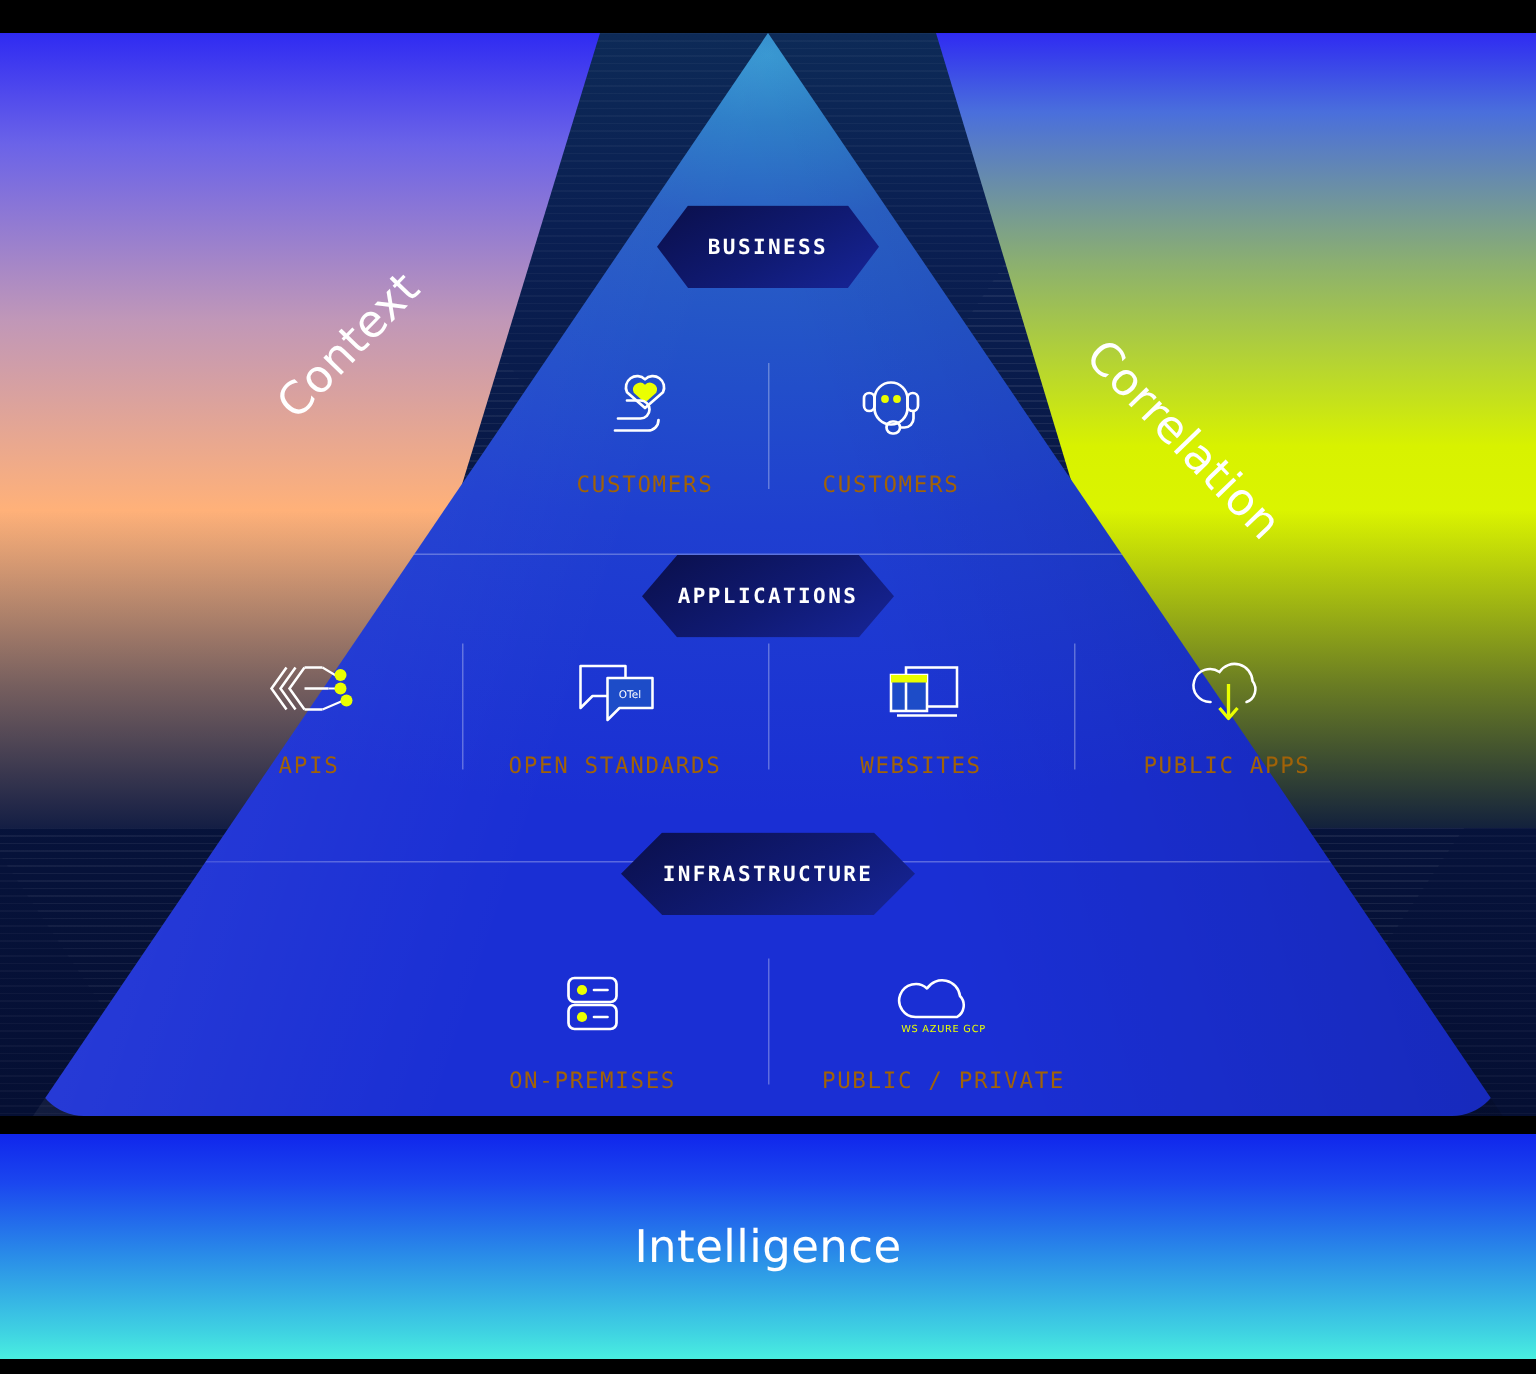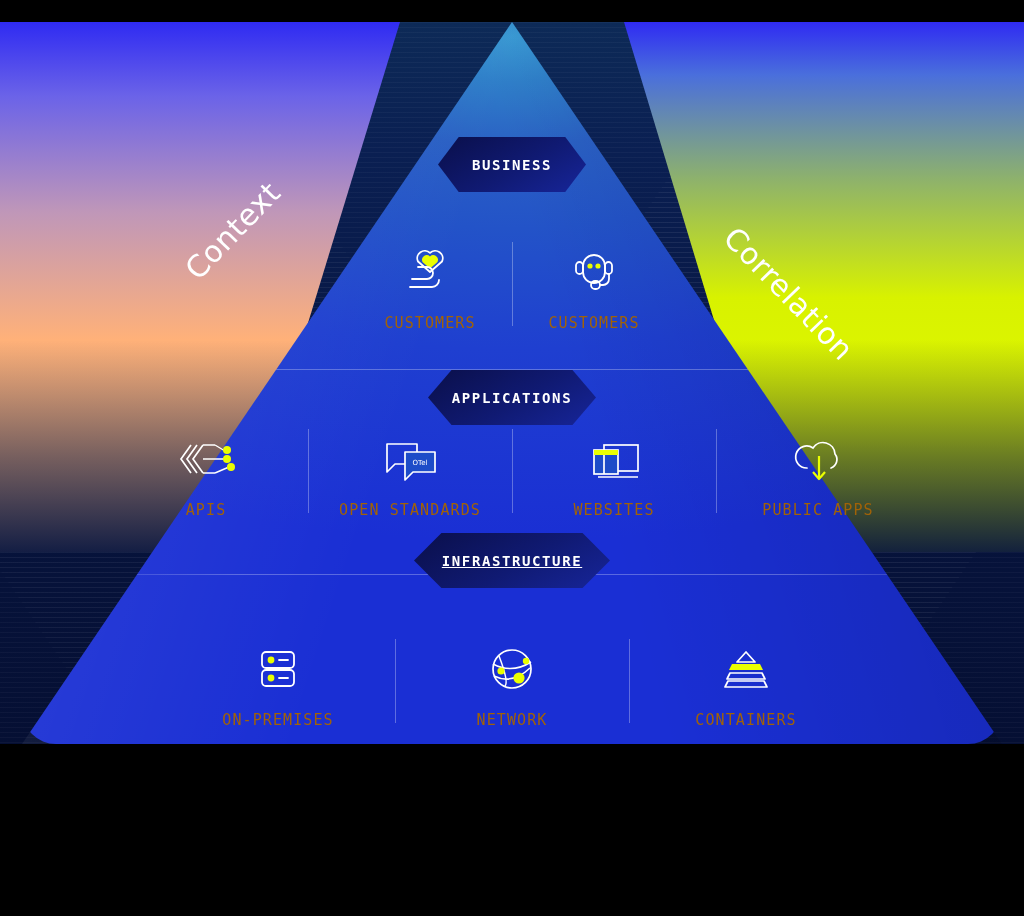--- a/index.html
+++ b/index.html
@@ -62,21 +62,21 @@
 
   
   .badge{position:absolute;left:50%;transform:translateX(-50%);
     width:160px;height:55px;display:flex;align-items:center;justify-content:center;
     background:linear-gradient(150deg,#0a0f4a 0%,#101a73 55%,#17259a 100%);
     clip-path:polygon(14% 0%, 86% 0%, 100% 50%, 86% 100%, 14% 100%, 0% 50%);
     color:#fff;font-family:"DejaVu Sans Mono",monospace;font-weight:bold;
     font-size:14px;letter-spacing:1.6px;box-shadow:0 3px 12px rgba(0,0,0,.35);}
   #badge-business{top:115px;width:148px;}
   #badge-applications{top:328px;width:168px;margin-top:20px;}
-  #badge-infrastructure{top:511px;width:196px;text-decoration:underline;}
+  #badge-infrastructure{top:533px;width:196px;}
 
   
   .row{position:absolute;left:0;width:1024px;display:flex;justify-content:center;align-items:flex-start;}
   #row-business{top:218px;}
   #row-applications{top:405px;}
   #row-infrastructure{top:615px;}
 
   .item{position:relative;display:flex;flex-direction:column;align-items:center;
     justify-content:flex-start;padding:0 22px;}
   .item + .item::before{content:"";position:absolute;left:0;top:2px;width:1px;height:84px;
@@ -215,43 +215,30 @@
             <rect x="14" y="12" width="32" height="16" rx="4" stroke="#fff" stroke-width="1.8" fill="none"></rect>
             <rect x="14" y="30" width="32" height="16" rx="4" stroke="#fff" stroke-width="1.8" fill="none"></rect>
             <circle cx="23" cy="20" r="3.4" fill="#eaff00"></circle>
             <circle cx="23" cy="38" r="3.4" fill="#eaff00"></circle>
             <path d="M31 20 h9 M31 38 h9" stroke="#fff" stroke-width="1.8" stroke-linecap="round"></path>
           </svg>
         </div>
         <div class="cap">ON-PREMISES</div>
       </div>
 
-      <div class="item">
-        <div class="ico">
-          <svg width="60" height="58" viewBox="0 0 60 58" fill="none">
-            <circle cx="30" cy="29" r="19" stroke="#fff" stroke-width="1.7" fill="none"></circle>
-            <path d="M11 24 q19 10 38 -2" stroke="#fff" stroke-width="1.5" fill="none"></path>
-            <path d="M12 36 q18 9 36 -8" stroke="#fff" stroke-width="1.5" fill="none"></path>
-            <path d="M17 16 q10 26 6 30" stroke="#fff" stroke-width="1.5" fill="none"></path>
-            <circle cx="44" cy="21" r="3.2" fill="#eaff00"></circle>
-            <circle cx="19" cy="31" r="3.6" fill="#eaff00"></circle>
-            <circle cx="37" cy="38" r="5.6" fill="#eaff00"></circle>
-          </svg>
-        </div>
-        <div class="cap">NETWORK</div>
-      </div>
-
-
-      <div class="item">
-        <div class="ico">
-          <svg width="62" height="58" viewBox="0 0 62 58" fill="none">
-            <path d="M22 22 L31 12 L40 22 Z" stroke="#fff" stroke-width="1.7" fill="none" stroke-linejoin="round"></path>
-            <path d="M17 24 h28 l3 6 h-34 Z" fill="#eaff00"></path>
-            <path d="M15 33 h32 l3 6 h-38 Z" stroke="#fff" stroke-width="1.7" fill="none" stroke-linejoin="round"></path>
-            <path d="M13 41 h36 l3 6 h-42 Z" stroke="#fff" stroke-width="1.7" fill="none" stroke-linejoin="round"></path>
-          </svg>
-        </div>
-        <div class="cap">CONTAINERS</div>
-      </div>
+
+      <div class="item">
+        <div class="ico">
+          <svg width="72" height="58" viewBox="0 0 72 58" fill="none">
+            <path d="M18 38 a11 11 0 1 1 7-19 a12 12 0 0 1 22 5 a9 9 0 0 1 -2 14 Z" stroke="#fff" stroke-width="1.7" fill="none" stroke-linejoin="round"></path>
+            <text x="36" y="48" fill="#eaff00" font-size="6.5" letter-spacing="0.5" font-family="DejaVu Sans, sans-serif" text-anchor="middle">WS  AZURE  GCP</text>
+          </svg>
+        </div>
+        <div class="cap">PUBLIC / PRIVATE</div>
+      </div>
+
     </div>
   </div>
 
+  <div id="band">
+    <div class="txt">Intelligence</div>
+  </div>
 </div>
 
 </body></html>

